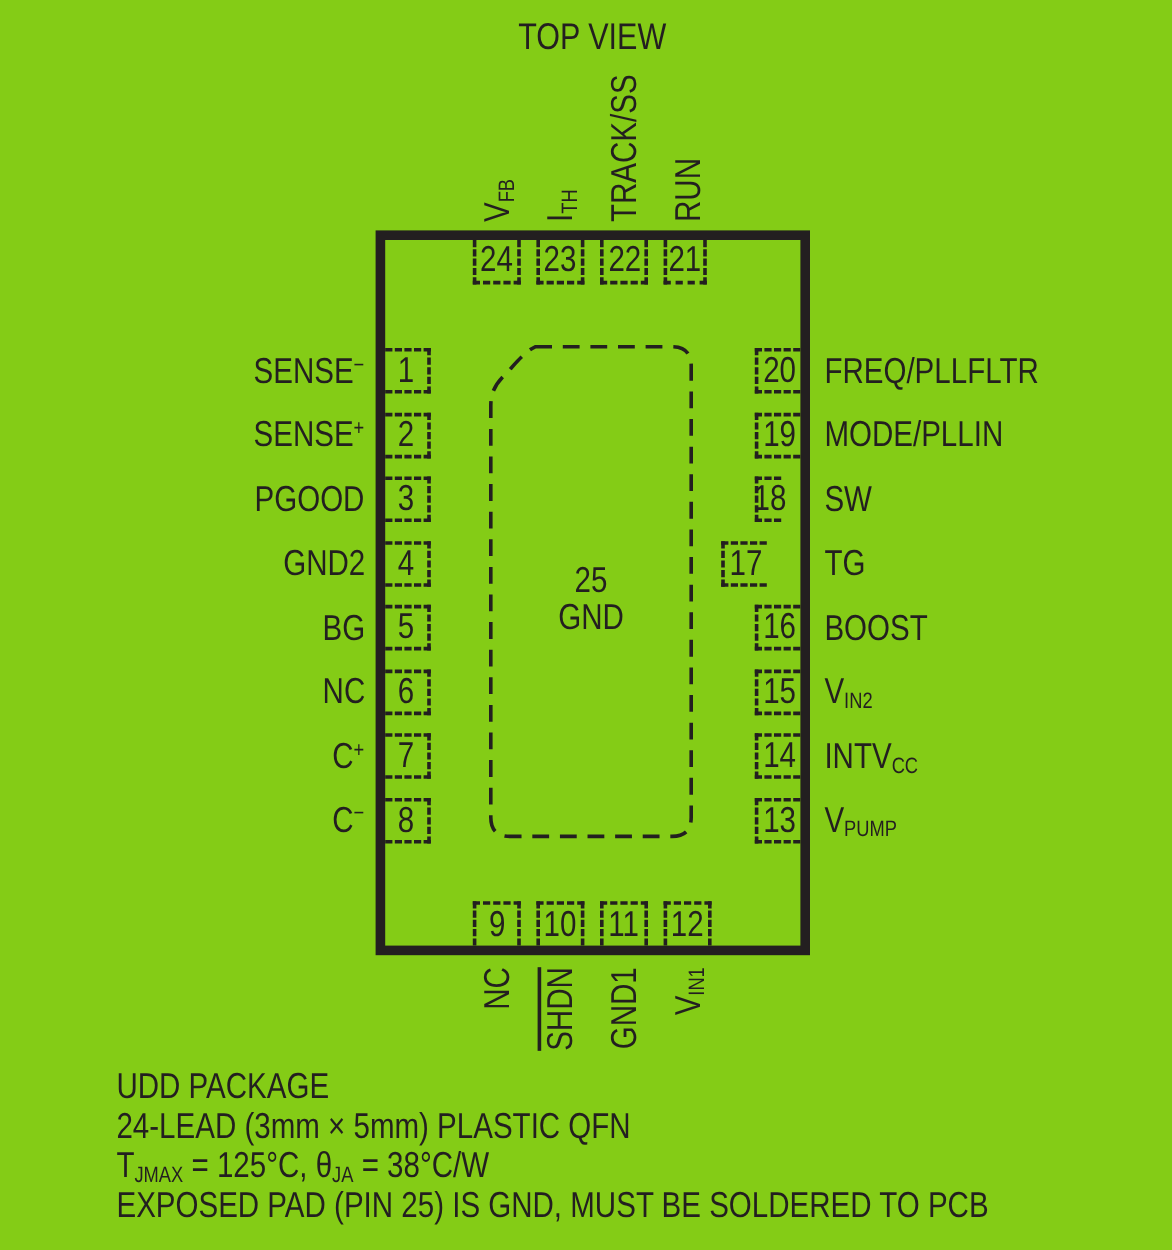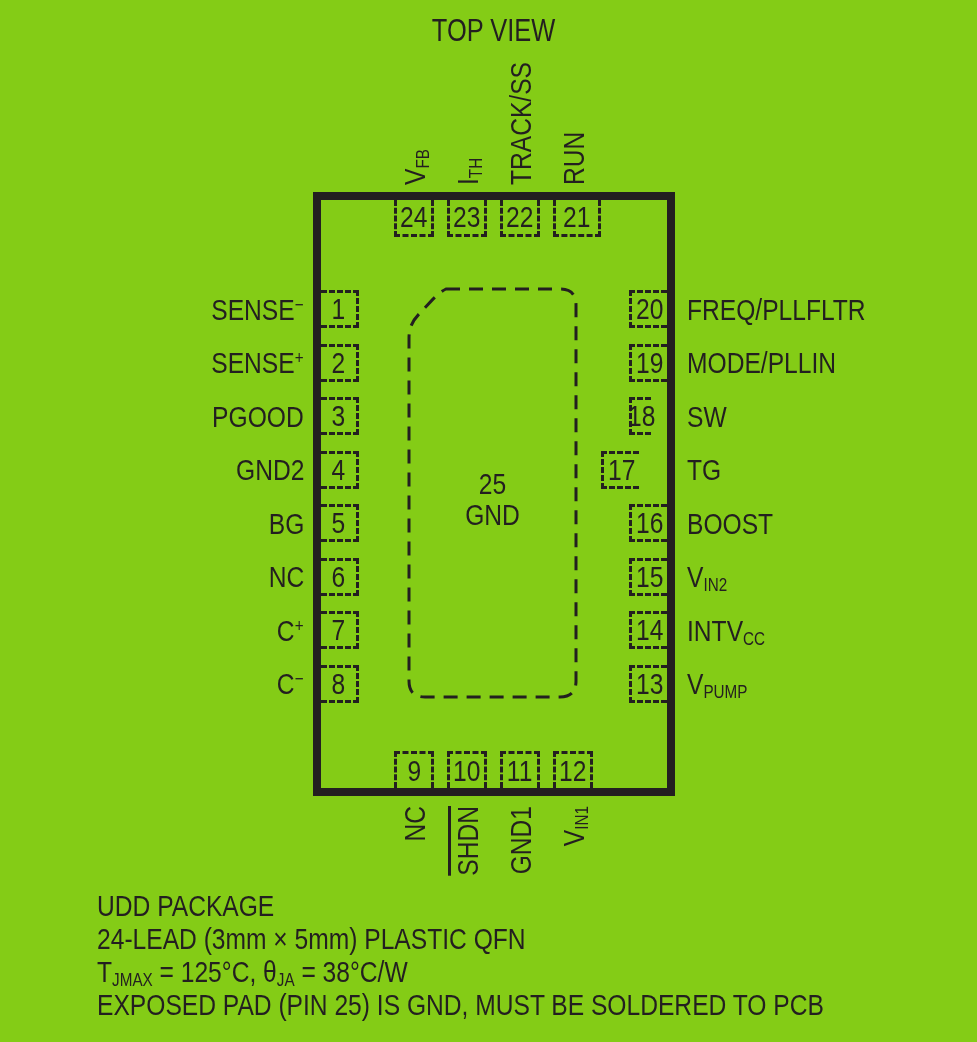--- a/index.html
+++ b/index.html
@@ -188,25 +188,25 @@
     </div>
     <div class="hlabel right-label" style="top: 669px;"><span>V</span><sub>PUMP</sub></div>
     <div class="pinbox pb-top" style="left: 394px; top: 200px; width: 40px; height: 37px;">
       <span class="num">24</span>
     </div>
     <div class="vlabel v-top" style="left: 428.5px; top: 156px;"><span>V</span><sub>FB</sub></div>
     <div class="pinbox pb-top" style="left: 447px; top: 200px; width: 40px; height: 37px;">
       <span class="num">23</span>
     </div>
     <div class="vlabel v-top" style="left: 481.5px; top: 156px;"><span>I</span><sub>TH</sub></div>
-    <div class="pinbox pb-top" style="left: 500px; top: 200px; width: 40px; height: 37px;">
+    <div class="pinbox pb-top" style="left: 500px; top: 200px; width: 40px; height: 37px; justify-content: flex-end;">
       <span class="num">22</span>
     </div>
     <div class="vlabel v-top" style="left: 534.5px; top: 156px;"><span>TRACK/SS</span></div>
-    <div class="pinbox pb-top" style="left: 553px; top: 200px; width: 48px; height: 37px; justify-content: center;">
+    <div class="pinbox pb-top" style="left: 553px; top: 200px; width: 36px; height: 37px; justify-content: center;">
       <span class="num">21</span>
     </div>
     <div class="vlabel v-top" style="left: 587.5px; top: 156px;"><span>RUN</span></div>
     <div class="pinbox pb-bottom" style="left: 394px; top: 751px; width: 40px; height: 37px;">
       <span class="num">9</span>
     </div>
     <div class="vlabel v-bottom" style="left: 399.5px; top: 806px;"><span>NC</span></div>
     <div class="pinbox pb-bottom" style="left: 447px; top: 751px; width: 40px; height: 37px;">
       <span class="num">10</span>
     </div>

